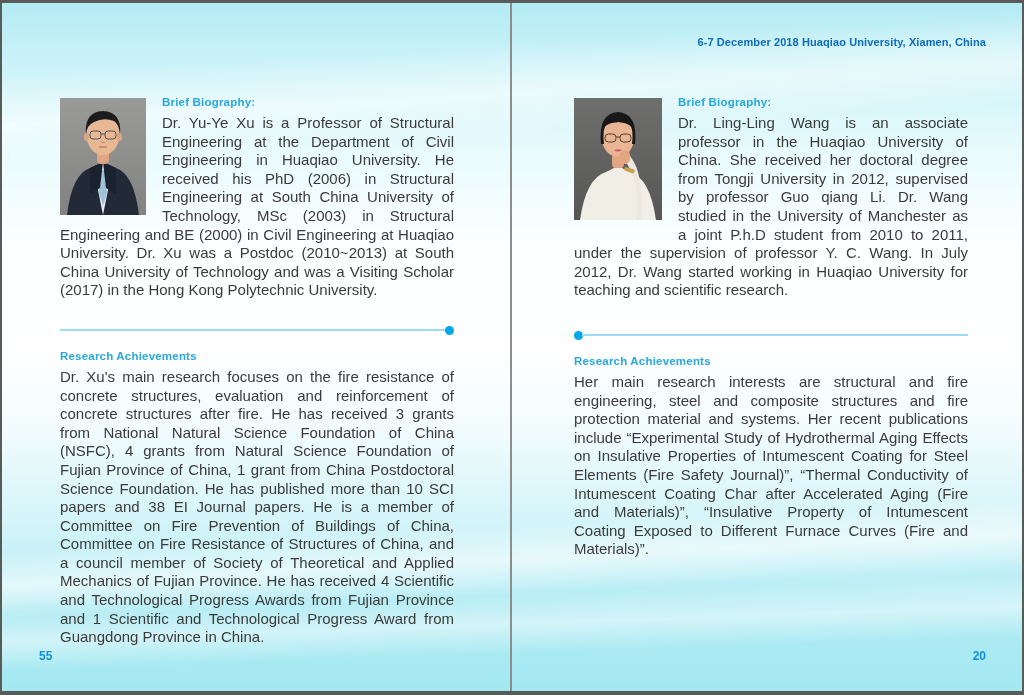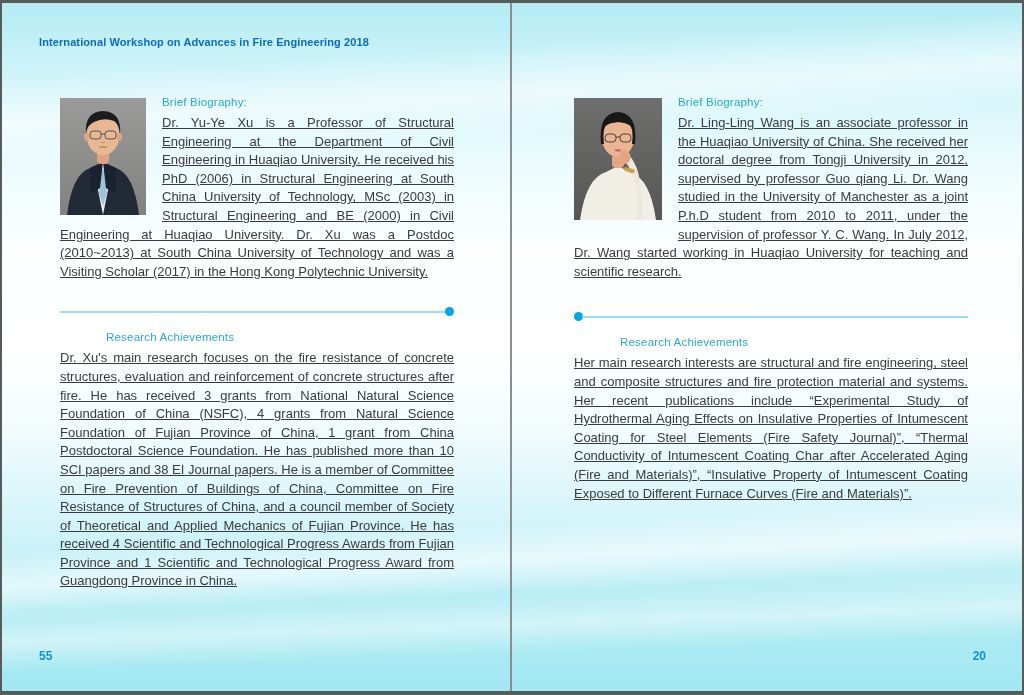--- a/index.html
+++ b/index.html
@@ -38,42 +38,41 @@
   .page.left  .page-number { left:37px; }
   .page.right .page-number { right:34px; }
 
   .content { position:absolute; top:93px; width:394px; }
   .page.left  .content { left:58px; }
   .page.right .content { left:62px; }
 
   .bio::after { content:""; display:block; clear:both; }
   .photo { float:left; margin:2px 16px 6px 0; display:block; }
 
-  .section-heading { font-size:11.5px; font-weight:normal; color:#29a8e0; letter-spacing:.2px; margin-bottom:6px;margin-left:46px; }
-  .body-text { font-size:13px; line-height:18.6px; color:#3b3b3b; text-align:justify;text-decoration:underline; }
+  .section-heading { font-size:11.5px; font-weight:bold; color:#29a8e0; letter-spacing:.2px; margin-bottom:6px; }
+  .body-text { font-size:15px; line-height:18.6px; color:#3b3b3b; text-align:justify; }
 
   .divider { display:flex; align-items:center; }
   .page.left  .divider { margin:26px 0 15px 0; }
   .page.right .divider { margin:31px 0 15px 0; }
   .divider .line { flex:1; height:2px; background:#9bdcf7; }
   .divider .dot  { width:9px; height:9px; border-radius:50%; background:#00a7ea; }
   .page.left  .divider .dot { margin-left:-1px; }
   .page.right .divider .dot { margin-right:-1px; }
 </style>
 </head>
 <body>
 
 <div class="spread">
   <div class="streak s1"></div>
   <div class="streak s2"></div>
   <div class="streak s3"></div>
   <div class="fold"></div>
 
   <div class="page left">
-    <div class="running-head">International Workshop on Advances in Fire Engineering 2018</div>
 
     <div class="content">
       <div class="bio">
         <svg class="photo" width="86" height="117" viewBox="0 0 86 117" aria-hidden="true">
           <defs>
             <linearGradient id="bgL" x1="0" y1="0" x2="0" y2="1">
               <stop offset="0" stop-color="#9a9a98"></stop>
                 <stop offset="1" stop-color="#828280"></stop>
             </linearGradient>
           </defs>
@@ -112,20 +111,21 @@
       </div>
 
       <div class="section-heading">Research Achievements</div>
       <div class="body-text">Dr. Xu's main research focuses on the fire resistance of concrete structures, evaluation and reinforcement of concrete structures after fire. He has received 3 grants from National Natural Science Foundation of China (NSFC), 4 grants from Natural Science Foundation of Fujian Province of China, 1 grant from China Postdoctoral Science Foundation. He has published more than 10 SCI papers and 38 EI Journal papers. He is a member of Committee on Fire Prevention of Buildings of China, Committee on Fire Resistance of Structures of China, and a council member of Society of Theoretical and Applied Mechanics of Fujian Province. He has received 4 Scientific and Technological Progress Awards from Fujian Province and 1 Scientific and Technological Progress Award from Guangdong Province in China.</div>
     </div>
 
     <div class="page-number">55</div>
   </div>
 
   <div class="page right">
+    <div class="running-head">6-7 December 2018 Huaqiao University, Xiamen, China</div>
 
     <div class="content">
       <div class="bio">
         <svg class="photo" width="88" height="122" viewBox="0 0 88 122" aria-hidden="true">
           <defs>
             <linearGradient id="bgR" x1="0" y1="0" x2="0" y2="1">
               <stop offset="0" stop-color="#6f6f6d"></stop>
                 <stop offset="1" stop-color="#565654"></stop>
             </linearGradient>
           </defs>

